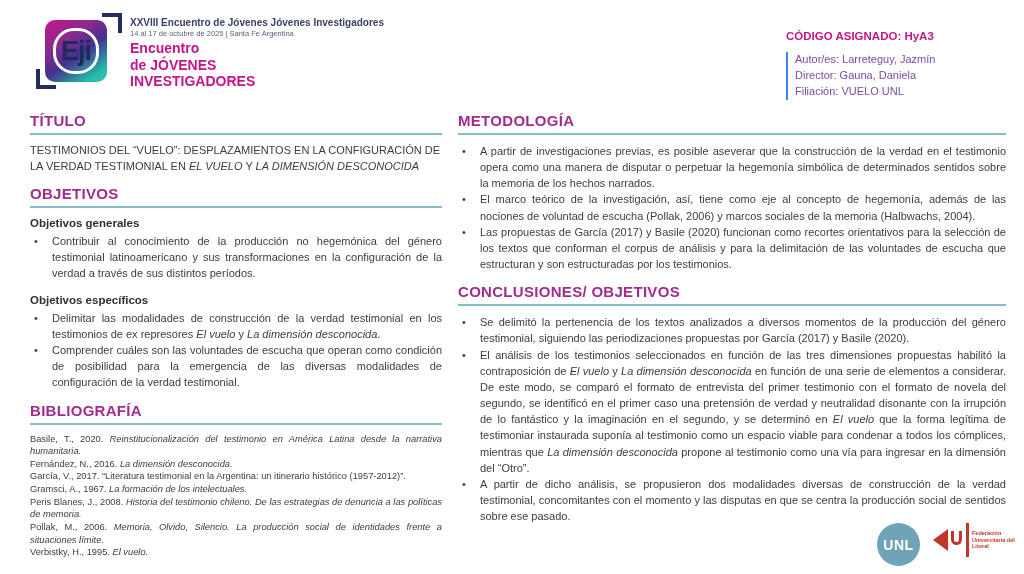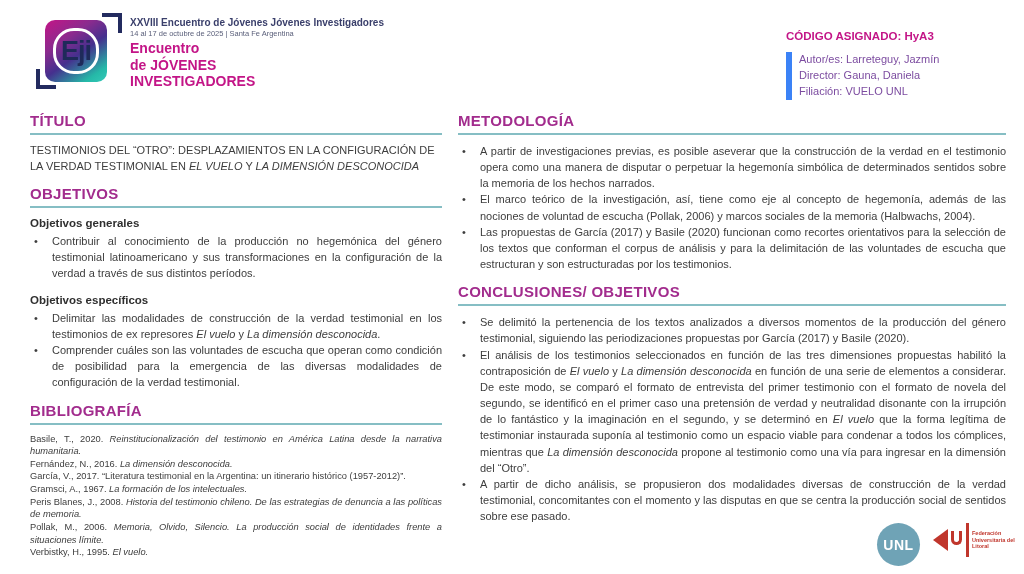--- a/index.html
+++ b/index.html
@@ -20,21 +20,21 @@
     display:flex; align-items:center; justify-content:center; background:transparent; }
   .eji-text { color:#1e2a5a; font-weight:bold; font-size:27px; letter-spacing:-1px; }
 
   .event-block { position:absolute; left:130px; top:16px; line-height:1.3; }
   .event-line1 { font-size:10px; font-weight:bold; color:#3a3f6b; }
   .event-line2 { font-size:7.5px; color:#5a5f7a; }
   .brand-block { position:absolute; left:130px; top:40px; line-height:1.18; }
   .brand-line { font-size:14px; font-weight:bold; color:#c31587; }
 
   .codigo-line { position:absolute; left:786px; top:30px; font-size:11.5px; font-weight:bold; color:#c31587; }
-  .author-block { position:absolute; left:786px; top:52px; border-left:6px solid #3b82f6;
+  .author-block { position:absolute; left:786px; top:52px; border-left:2px solid #3b82f6;
     padding-left:7px; line-height:1.45; }
   .author-line { font-size:11px; color:#7c4ca0; }
 
   
   .col-left  { position:absolute; left:30px;  top:112px; width:412px; }
   .col-right { position:absolute; left:458px; top:112px; width:548px; }
 
   .sec-heading { font-size:15px; font-weight:bold; color:#a22c8d; line-height:1.2;
     letter-spacing:0.3px; margin-bottom:3px; }
   .rule { height:2px; background:#86bec4; margin-bottom:8px; }
@@ -97,21 +97,21 @@
     <div class="author-line">Autor/es: Larreteguy, Jazmín</div>
     <div class="author-line">Director: Gauna, Daniela</div>
     <div class="author-line">Filiación: VUELO UNL</div>
   </div>
 
   <div class="col-left">
 
     <div>
       <div class="sec-heading">TÍTULO</div>
       <div class="rule"></div>
-      <div class="titulo-body"><span>TESTIMONIOS DEL “OTRO”: DESPLAZAMIENTOS EN LA CONFIGURACIÓN DE LA VERDAD TESTIMONIAL EN </span><span style="font-style: italic;">EL VUELO</span><span> Y </span><span style="font-style: italic;">LA DIMENSIÓN DESCONOCIDA</span></div>
+      <div class="titulo-body"><span>TESTIMONIOS DEL “VUELO”: DESPLAZAMIENTOS EN LA CONFIGURACIÓN DE LA VERDAD TESTIMONIAL EN </span><span style="font-style: italic;">EL VUELO</span><span> Y </span><span style="font-style: italic;">LA DIMENSIÓN DESCONOCIDA</span></div>
     </div>
 
     <div>
       <div class="sec-heading">OBJETIVOS</div>
       <div class="rule"></div>
 
       <div class="sub-title">Objetivos generales</div>
       <div class="bullet group-gap">
         <span class="bt"><span>Contribuir al conocimiento de la producción no hegemónica del género testimonial latinoamericano y sus transformaciones en la configuración de la verdad a través de sus distintos períodos.</span></span>
       </div>

